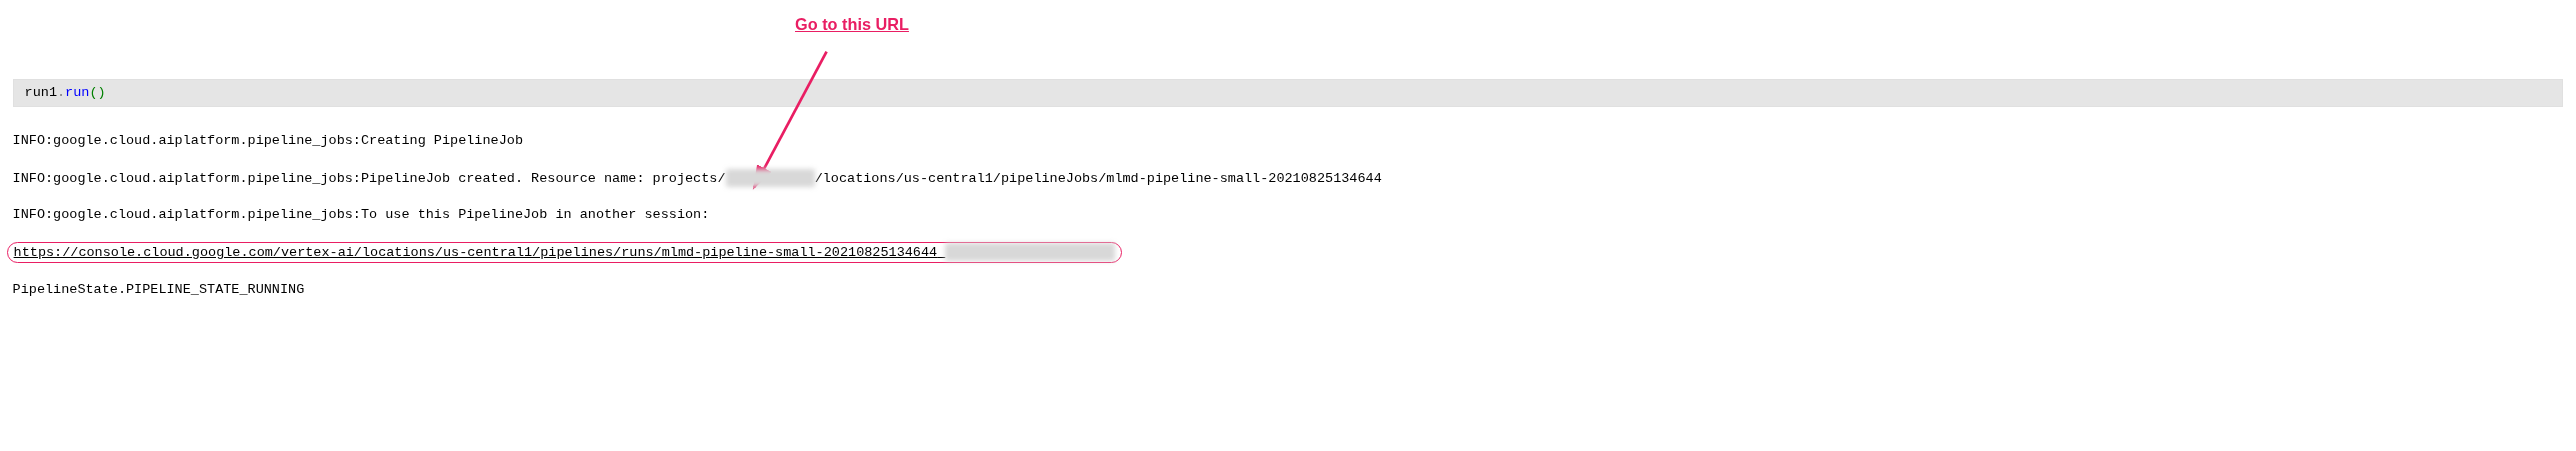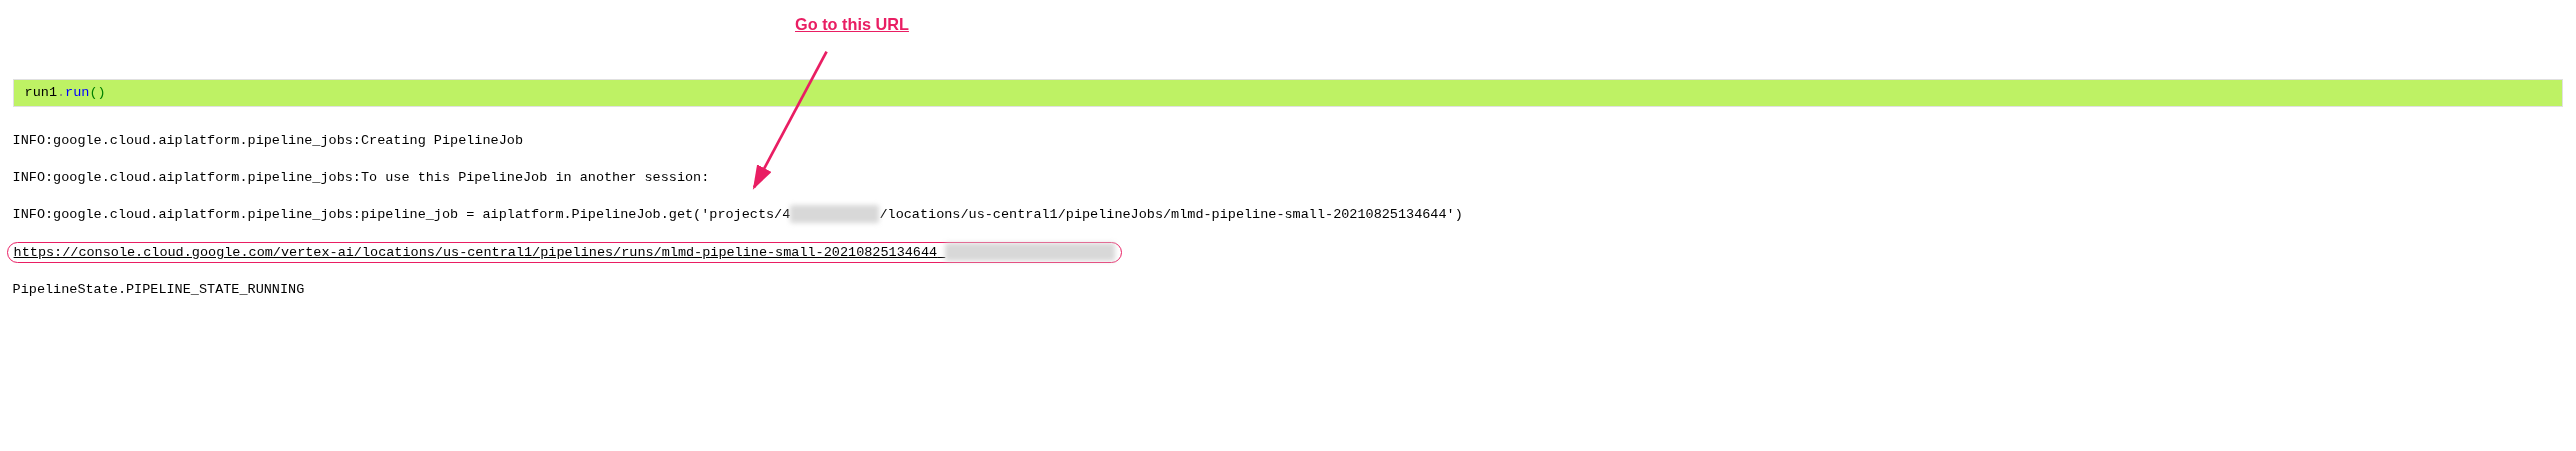--- a/index.html
+++ b/index.html
@@ -27,21 +27,21 @@
       font-size: 16.3px;
       text-decoration: underline;
     }
     .arrow-svg {
       position: absolute;
       top: 47px;
       left: 745px;
       pointer-events: none;
     }
     .code-cell {
-      background: #bef264;
+      background: #e5e5e5;
       border: 0.9px solid #e0e0e0;
       padding: 5.4px 11px;
       margin: 79px 12.6px 3.6px 12.6px;
       font-family: Menlo, Monaco, "Courier New", monospace;
     }
     .code-cell .obj {
       color: #000000;
     }
     .code-cell .dot {
       color: #808080;
@@ -92,18 +92,18 @@
   </defs>
   <line x1="90" y1="5" x2="10" y2="155" stroke="#e91e63" stroke-width="3" marker-end="url(#arrowhead)"></line>
 </svg>
 
 <div class="code-cell">
   <span class="obj">run1</span><span class="dot">.</span><span class="method">run</span><span class="paren">()</span>
 </div>
 
 <div class="output">
 <span class="output-line">INFO:google.cloud.aiplatform.pipeline_jobs:Creating PipelineJob</span>
+<span class="output-line"><span>INFO:google.cloud.aiplatform.pipeline_jobs:PipelineJob created. Resource name: projects/</span><span class="redacted">XXXXXXXXXXX</span><span>/locations/us-central1/pipelineJobs/mlmd-pipeline-small-20210825134644</span></span>
 <span class="output-line">INFO:google.cloud.aiplatform.pipeline_jobs:To use this PipelineJob in another session:</span>
-<span class="output-line"><span>INFO:google.cloud.aiplatform.pipeline_jobs:pipeline_job = aiplatform.PipelineJob.get('projects/4</span><span class="redacted">XXXXXXXXXXX</span><span>/locations/us-central1/pipelineJobs/mlmd-pipeline-small-20210825134644')</span></span>
 <span class="output-line"><span class="url-highlight"><span>https://console.cloud.google.com/vertex-ai/locations/us-central1/pipelines/runs/mlmd-pipeline-small-20210825134644</span> <span class="redacted">XXXXXXXXXXXXXXXXXXXXX</span></span></span>
 <span class="output-line">PipelineState.PIPELINE_STATE_RUNNING</span>
 </div>
 
 
 </body></html>

